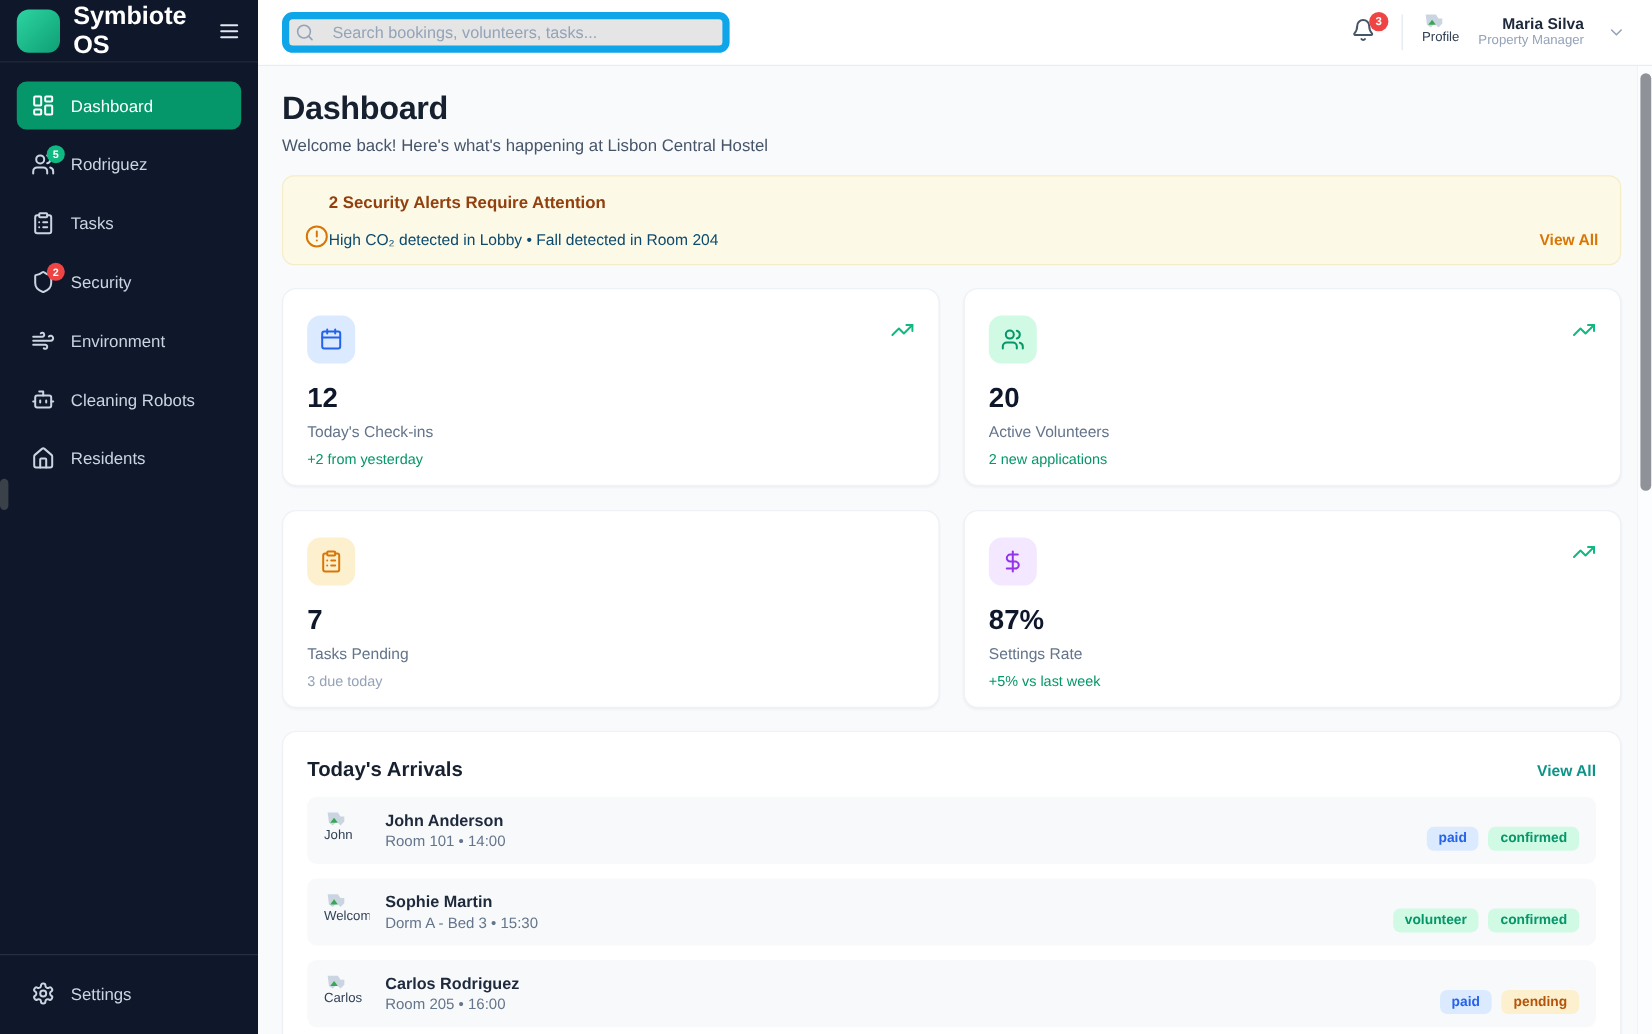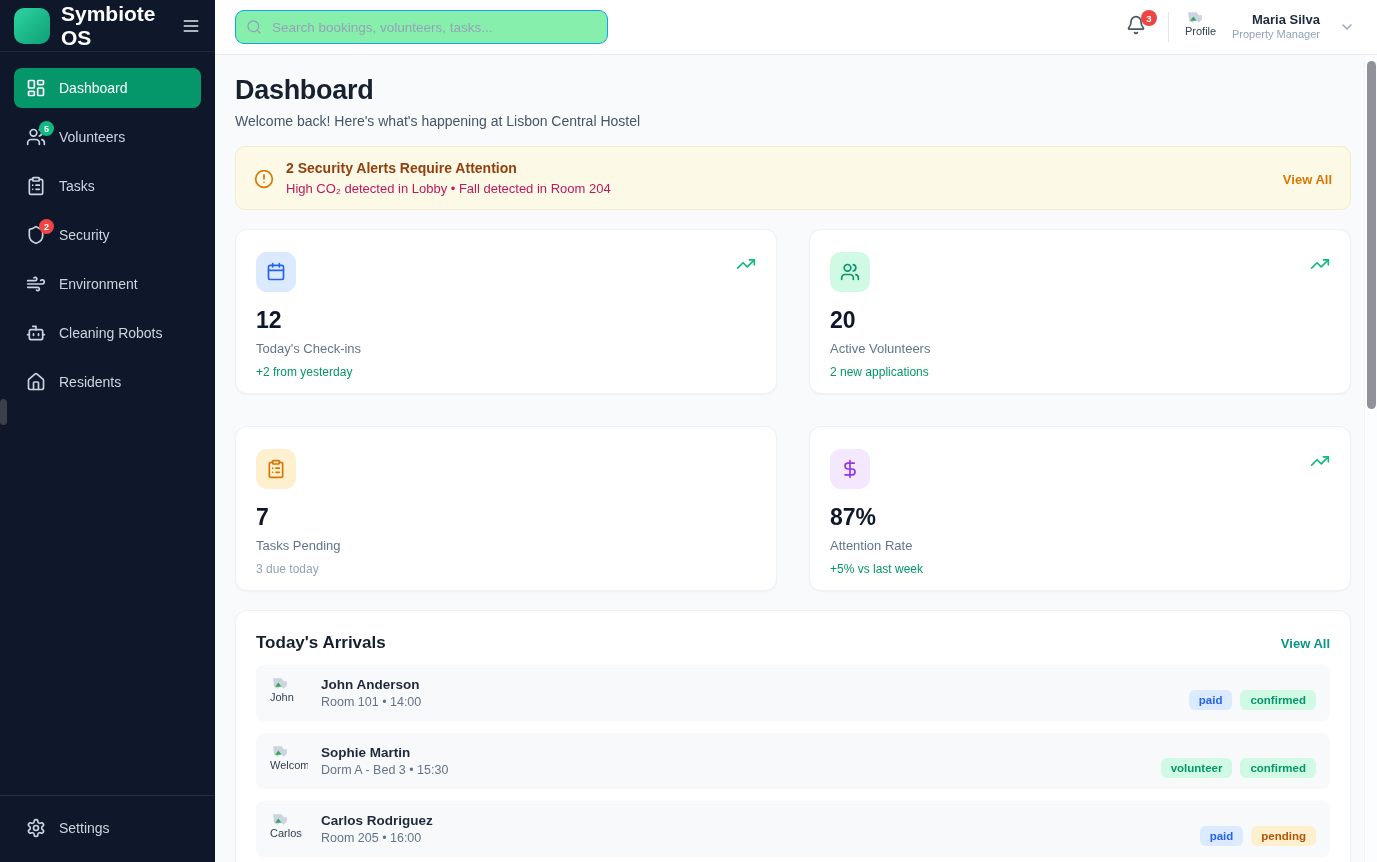--- a/index.html
+++ b/index.html
@@ -33,23 +33,23 @@
   .left-notch { position:absolute; left:0; top:399px; width:7px; height:26px;
     background:#3b4149; border-radius:4px; z-index:5; }
 
   
   .main { flex:1; display:flex; flex-direction:column; height:100%; position:relative; }
   .topbar { height:55px; background:#ffffff; border-bottom:1px solid #e8edf3;
     display:flex; align-items:center; padding:0 22px 0 20px; flex-shrink:0; }
   .search-wrap { position:relative; width:373px; }
   .search-wrap svg { position:absolute; left:11px; top:9px; width:16px; height:16px;
     color:#94a3b8; }
-  .search-input { width:100%; height:34px; border:1px solid #0ea5e9; border-radius:9px;
+  .search-input { width:100%; height:34px; border:6px solid #0ea5e9; border-radius:9px;
     padding:0 12px 0 36px; font-size:13.5px; color:#334155; outline:none;
-    font-family:"Liberation Sans", sans-serif; background:#86efac; }
+    font-family:"Liberation Sans", sans-serif; background:#e5e5e5; }
   .search-input::placeholder { color:#94a3b8; }
   .topbar-right { margin-left:auto; display:flex; align-items:center; }
   .bell-btn { position:relative; width:24px; height:24px; color:#475569; cursor:pointer; }
   .bell-btn svg { width:20px; height:20px; }
   .notif-badge { position:absolute; top:-5px; right:-7px; min-width:16px; height:16px;
     background:#ef4444; border-radius:9px; color:#fff; font-size:9.5px; font-weight:bold;
     display:flex; align-items:center; justify-content:center; padding:0 3px; }
   .v-divider { width:1px; height:30px; background:#e2e8f0; margin:0 16px 0 18px; }
   .profile { display:flex; align-items:center; gap:9px; cursor:pointer; }
   .broken-img { width:38px; height:36px; overflow:hidden; display:flex;
@@ -61,30 +61,30 @@
   .profile-role { font-size:11px; color:#94a3b8; }
   .chev { color:#94a3b8; margin-left:10px; display:flex; }
   .chev svg { width:16px; height:16px; }
 
   
   .content { flex:1; overflow:hidden; padding:20px 26px 0 20px; }
   .page-title { font-size:27px; font-weight:bold; color:#16202e; letter-spacing:-0.3px; }
   .page-sub { font-size:14px; color:#475569; margin-top:7px; }
 
   .alert-banner { margin-top:17px; background:#fdf9e7; border:1px solid #f5ecc8;
-    border-radius:10px; padding:13px 18px; display:flex; align-items:center; gap:12px; }
+    border-radius:10px; padding:13px 18px; display:flex; align-items:flex-end; gap:0; }
   .alert-ico { color:#d97706; width:20px; height:20px; margin-top:2px; flex-shrink:0; }
   .alert-ico svg { width:20px; height:20px; }
   .alert-text { flex:1; }
   .alert-title { font-size:14px; font-weight:bold; color:#92400e; }
-  .alert-detail { font-size:13px; color:#be185d; margin-top:5px; }
+  .alert-detail { font-size:13px; color:#0c4a6e; margin-top:16px; }
   .alert-action { font-size:13px; font-weight:bold; color:#d97706; cursor:pointer;
     margin-top:2px; }
 
-  .stats-grid { display:grid; grid-template-columns:1fr 1fr; gap:32px; margin-top:19px; }
+  .stats-grid { display:grid; grid-template-columns:1fr 1fr; gap:20px; margin-top:19px; }
   .stat-card { background:#ffffff; border:1px solid #eef1f5; border-radius:12px;
     padding:22px 20px; height:165px; box-shadow:0 1px 2px rgba(15,23,42,0.04); }
   .stat-top { display:flex; justify-content:space-between; align-items:flex-start; }
   .stat-ico { width:40px; height:40px; border-radius:11px; display:flex;
     align-items:center; justify-content:center; }
   .stat-ico svg { width:20px; height:20px; }
   .ico-blue   { background:#dbeafe; color:#2563eb; }
   .ico-green  { background:#d1fae5; color:#059669; }
   .ico-amber  { background:#fdf0ce; color:#d97706; }
   .ico-purple { background:#f3e8ff; color:#9333ea; }
@@ -219,21 +219,21 @@
           </span>
         <span class="nav-label">Dashboard</span>
       </div>
       <div class="nav-item">
         <span class="nav-ico">
           <svg viewBox="0 0 24 24" fill="none" stroke="currentColor" stroke-width="2" stroke-linecap="round" stroke-linejoin="round">
               <use href="#i-users"></use>
             </svg>
           <span class="nav-badge green">5</span>
         </span>
-        <span class="nav-label">Volunteers</span>
+        <span class="nav-label">Rodriguez</span>
       </div>
       <div class="nav-item">
         <span class="nav-ico">
             <svg viewBox="0 0 24 24" fill="none" stroke="currentColor" stroke-width="2" stroke-linecap="round" stroke-linejoin="round">
               <use href="#i-clipboard"></use>
             </svg>
           </span>
         <span class="nav-label">Tasks</span>
       </div>
       <div class="nav-item">
@@ -388,21 +388,21 @@
             <div class="stat-ico ico-purple">
                 <svg viewBox="0 0 24 24" fill="none" stroke="currentColor" stroke-width="2" stroke-linecap="round" stroke-linejoin="round">
                   <use href="#i-dollar"></use>
                 </svg>
               </div>
             <span class="trend"><svg viewBox="0 0 24 24" fill="none" stroke="currentColor" stroke-width="2" stroke-linecap="round" stroke-linejoin="round">
                   <use href="#i-trend"></use>
                 </svg></span>
           </div>
           <div class="stat-value">87%</div>
-          <div class="stat-label">Attention Rate</div>
+          <div class="stat-label">Settings Rate</div>
           <div class="stat-sub sub-pos">+5% vs last week</div>
         </div>
       </div>
 
       <div class="arrivals-card">
         <div class="arrivals-head">
           <div class="arrivals-title">Today's Arrivals</div>
           <span class="arrivals-action">View All</span>
         </div>
 

